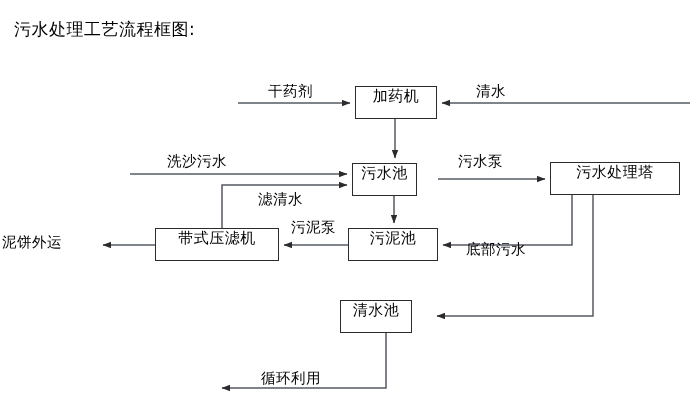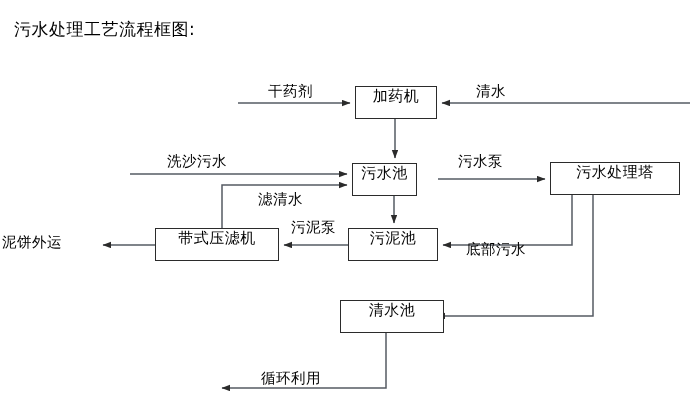--- a/index.html
+++ b/index.html
@@ -108,21 +108,21 @@
   </div>
 
   <div class="node-box" style="left:155px; top:228px; width:124px; height:33px;">
     <span>带式压滤机</span>
   </div>
 
   <div class="node-box" style="left:348px; top:228px; width:90px; height:33px;">
     <span>污泥池</span>
   </div>
 
-  <div class="node-box" style="left:340px; top:300px; width:104px; height:33px;">
+  <div class="node-box" style="left:340px; top:300px; width:72px; height:33px;">
     <span>清水池</span>
   </div>
 
   <div class="edge-label" style="left:268px; top:82px;">干药剂</div>
   <div class="edge-label" style="left:476px; top:82px;">清水</div>
   <div class="edge-label" style="left:167px; top:152px;">洗沙污水</div>
   <div class="edge-label" style="left:458px; top:152px;">污水泵</div>
   <div class="edge-label" style="left:258px; top:190px;">滤清水</div>
   <div class="edge-label" style="left:291px; top:218px;">污泥泵</div>
   <div class="edge-label" style="left:466px; top:228px;margin-top:12px;">底部污水</div>

